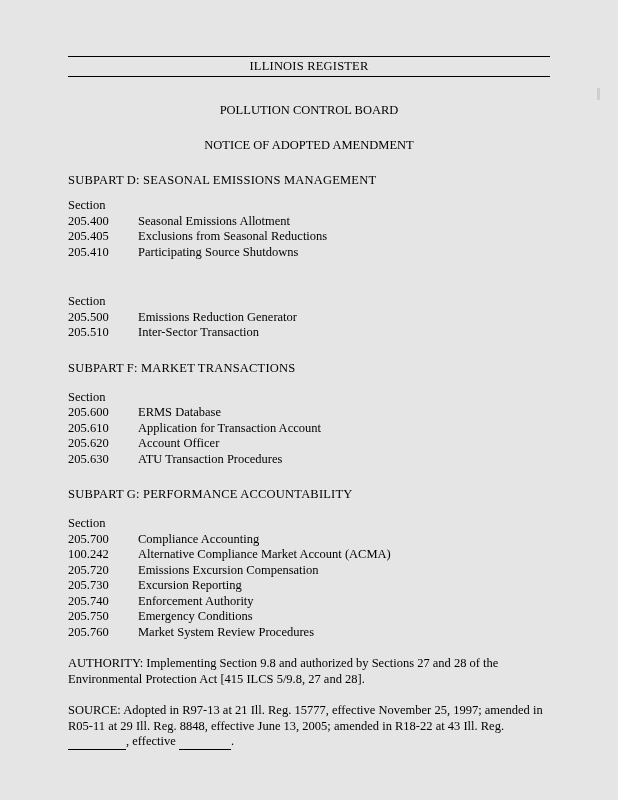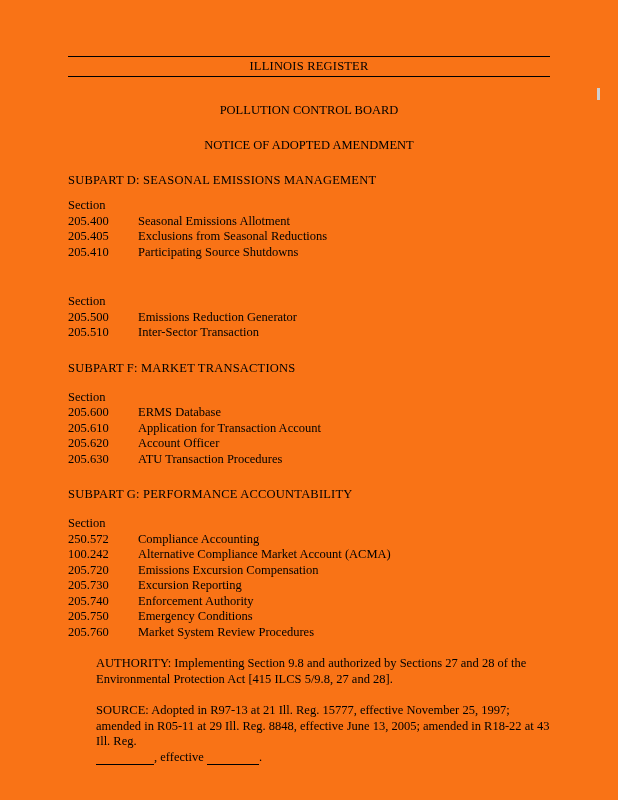--- a/index.html
+++ b/index.html
@@ -13,21 +13,21 @@
     font-family: "Liberation Serif", serif;
     color: #000000;
     position: relative;
     overflow: hidden;
   }
   .page {
     position: absolute;
     left: 0; top: 0;
     width: 618px;
     height: 800px;
-    background: #f97316;
+    background: #e5e5e5;
     padding: 0;
     box-sizing: border-box;
   }
   .content {
     position: absolute;
     left: 68px;
     top: 56px;
     width: 482px;
   }
   .header-rule {
@@ -78,21 +78,20 @@
     white-space: nowrap;
     margin-top: 34px;
   }
   td.desc {
     width: auto;
   }
   .para {
     font-size: 12.5px;
     line-height: 15.5px;
     text-align: left;
-    margin-left: 28px;
   }
   .blank-line {
     display: inline-block;
     border-bottom: 1px solid #000;
     vertical-align: bottom;
   }
   .bl-long { width: 58px; height: 11px; }
   .bl-short { width: 52px; height: 11px; }
   .mark-right {
     position: absolute;
@@ -188,21 +187,21 @@
       </table>
 
     <div class="gap-20"></div>
     <div class="sp-title">SUBPART G:  PERFORMANCE ACCOUNTABILITY</div>
 
     <div class="gap-14"></div>
     <div class="section-label">Section</div>
     <table class="listing">
       <tbody>
           <tr>
-        <td class="num">250.572</td>
+        <td class="num">205.700</td>
         <td class="desc">Compliance Accounting</td>
       </tr>
       <tr>
         <td class="num">100.242</td>
         <td class="desc">Alternative Compliance Market Account (ACMA)</td>
       </tr>
       <tr>
         <td class="num">205.720</td>
         <td class="desc">Emissions Excursion Compensation</td>
       </tr>

